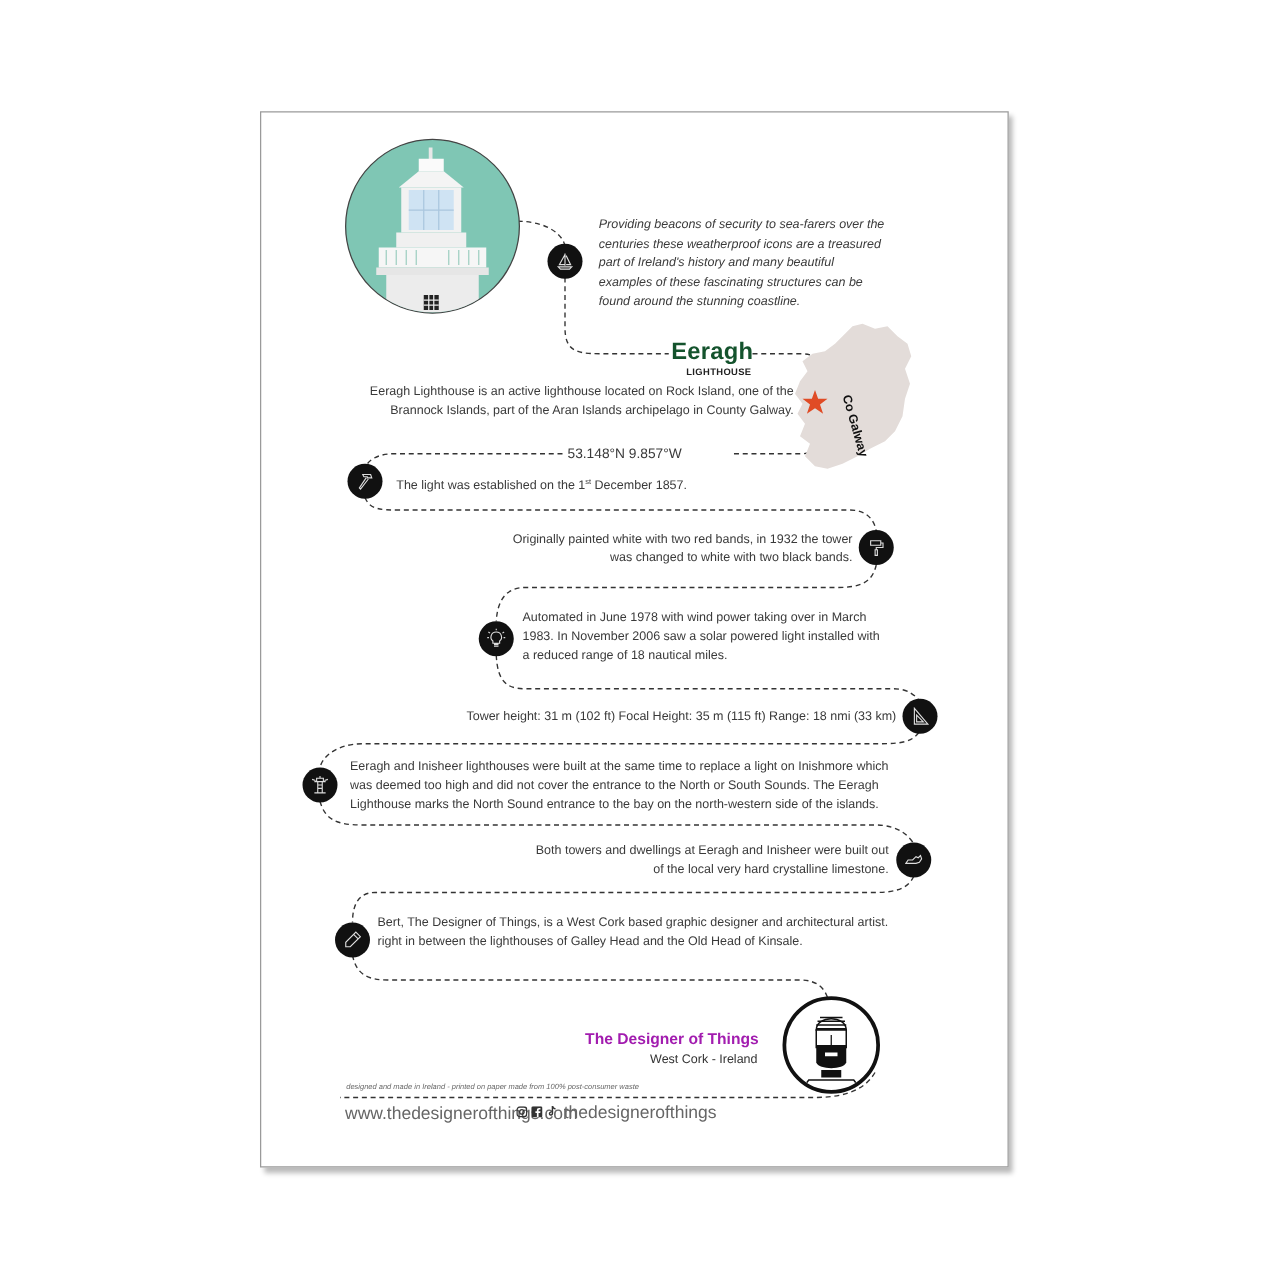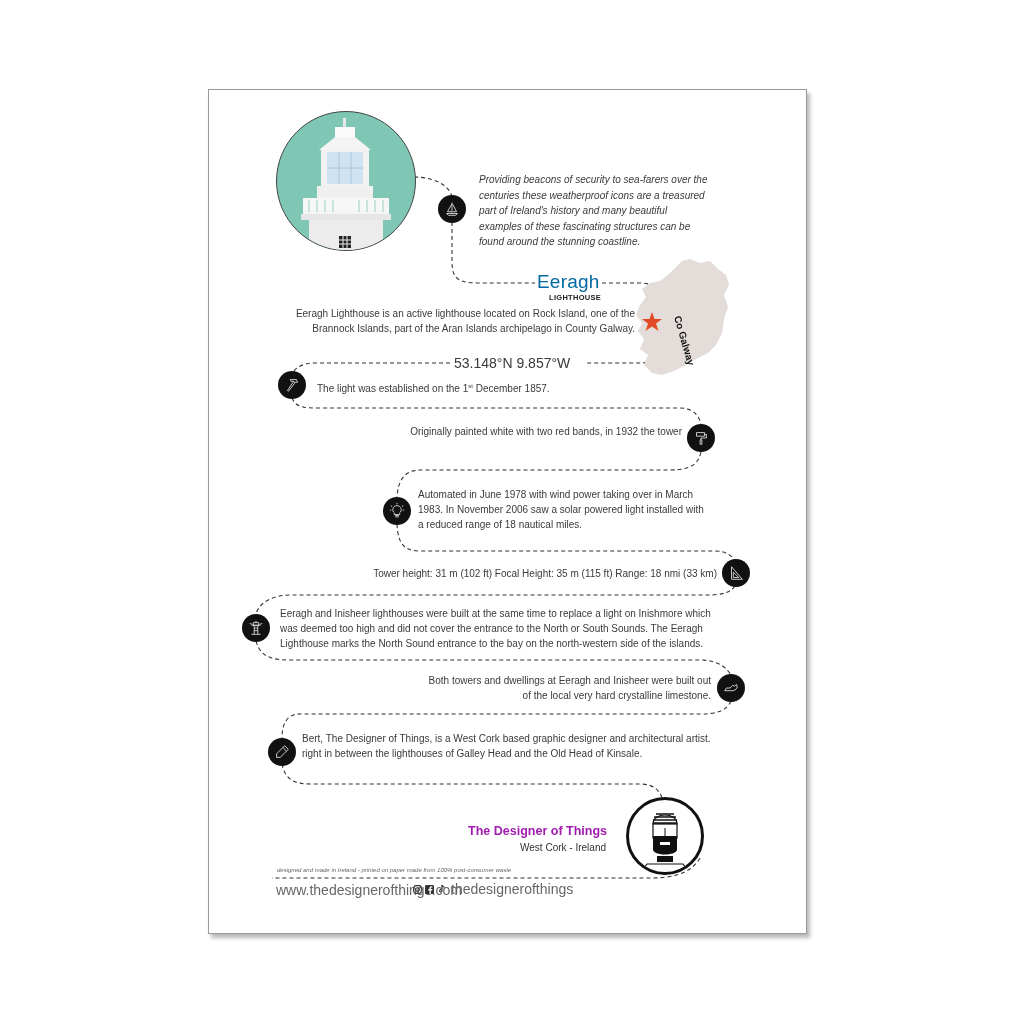--- a/index.html
+++ b/index.html
@@ -7,21 +7,21 @@
          font-family:"Liberation Sans", sans-serif; color:#2b2b2b; }
   .sheet { position:absolute; left:208px; top:89px; width:597px; height:843px; background:#fff;
            border:1px solid #9a9a9a; box-shadow:3px 4px 4px rgba(0,0,0,0.28); }
   .abs { position:absolute; }
   .path-svg { position:absolute; left:0; top:0; width:1024px; height:1024px; pointer-events:none; }
   .badge { position:absolute; width:28px; height:28px; border-radius:50%; background:#111; display:flex;
            align-items:center; justify-content:center; }
   .badge svg { width:18px; height:18px; }
   .txt { position:absolute; font-size:10px; line-height:15px; color:#3a3a3a; }
   .right { text-align:right; }
-  .title { position:absolute; font-size:19px; font-weight:normal; color:#0369a1; letter-spacing:0.2px; }
+  .title { position:absolute; font-size:19px; font-weight:bold; color:#14532d; letter-spacing:0.2px; }
   .subtitle { position:absolute; font-size:7.5px; font-weight:bold; color:#222; letter-spacing:0.3px; }
   .brand { position:absolute; font-size:12.5px; font-weight:bold; color:#a21caf; }
   .brand-sub { position:absolute; font-size:10px; color:#333; }
   .fine { position:absolute; font-size:6px; font-style:italic; color:#666; }
   .foot { position:absolute; font-size:14px; color:#666; }
 </style>
 </head>
 <body>
 
 <div class="sheet"></div>
@@ -98,33 +98,34 @@
 </svg>
 
 <div class="title" style="left:537px; top:271px;">Eeragh</div>
 <div class="subtitle" style="left:549px; top:293px;">LIGHTHOUSE</div>
 
 <div class="txt right" style="left:290px; top:306px; width:345px; line-height:15px;">
   <div>Eeragh Lighthouse is an active lighthouse located on Rock Island, one of the</div>
   <div>Brannock Islands, part of the Aran Islands archipelago in County Galway.</div>
 </div>
 
-<div class="txt" style="left:452px; top:356px; background:#fff; padding:0 2px; font-size:14px;">53.148°N 9.857°W</div>
+<div class="txt" style="left:452px; top:356px; background:#fff; padding:0 2px; font-size:11px;">53.148°N 9.857°W</div>
 
 <div class="badge" style="left:278px; top:371px;">
   <svg viewBox="0 0 20 20" fill="none" stroke="#ddd" stroke-width="1">
     <path d="M8 4 L15 4 L16 7 L12 7 L12 6 L9 6 Z M11 7 L5 16 L6 17 L13 8"></path>
   </svg>
 </div>
 <div class="txt" style="left:317px; top:379px;">
   <span>The light was established on the 1</span><sup style="font-size:6px;">st</sup><span> December 1857.</span>
 </div>
 
 <div class="txt right" style="left:340px; top:424px; width:342px;">
   <div>Originally painted white with two red bands, in 1932 the tower</div>
+  <div>was changed to white with two black bands.</div>
 </div>
 <div class="badge" style="left:687px; top:424px;">
   <svg viewBox="0 0 20 20" fill="none" stroke="#ddd" stroke-width="1">
     <path d="M5 4 L14 4 L14 8 L5 8 Z M14 6 L16 6 L16 10 L10 10 L10 12 M9 12 L11 12 L11 17 L9 17 Z"></path>
   </svg>
 </div>
 
 <div class="badge" style="left:383px; top:497px;">
   <svg viewBox="0 0 20 20" fill="none" stroke="#ddd" stroke-width="1">
     <path d="M7 12 C4 10, 5 4, 10 4 C15 4, 16 10, 13 12 L13 14 L7 14 Z M8 15 L12 15 M8 16.5 L12 16.5 M10 1 L10 2.5 M3 4 L4.5 5 M17 4 L15.5 5 M2 9 L3.5 9 M18 9 L16.5 9"></path>

